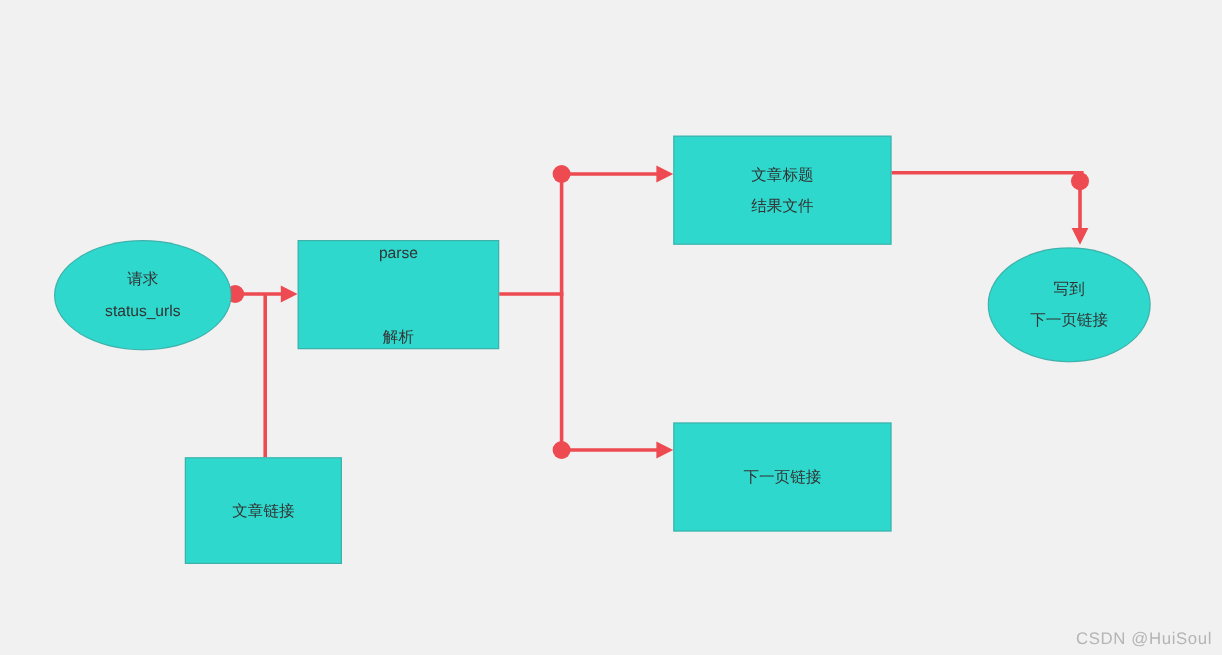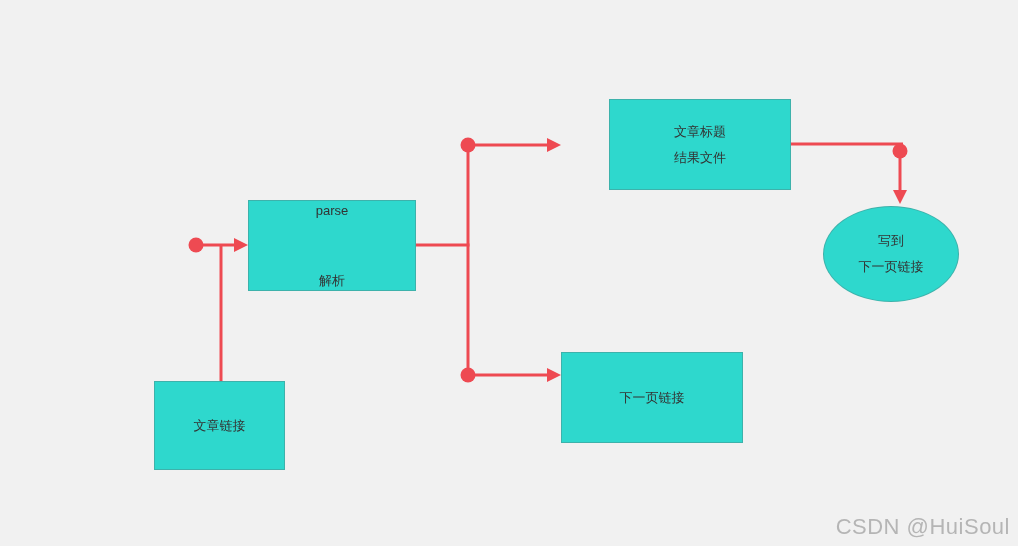--- a/index.html
+++ b/index.html
@@ -37,28 +37,28 @@
     color: var(--text);
     font-size: 13px;
     line-height: 26px;
     text-align: center;
   }
   .node.ellipse { border-radius: 50%; }
   .node span { display: block; white-space: nowrap; }
   
   #node-request       { left: 45px;  top: 200px; width: 148px; height: 92px; }
   #node-parse         { left: 248px; top: 200px; width: 168px; height: 91px; gap: 44px; }
-  #node-article       { left: 561px; top: 99px;  width: 182px; height: 91px; margin-left: 48px; }
+  #node-article       { left: 561px; top: 113px;  width: 182px; height: 91px; }
   #node-next-link     { left: 561px; top: 352px; width: 182px; height: 91px; }
   #node-write         { left: 823px; top: 206px; width: 136px; height: 96px; }
   #node-request-next  { left: 154px; top: 381px; width: 131px; height: 89px; }
   .watermark {
     position: absolute;
     right: 8px; bottom: 6px;
-    font-size: 22px;
+    font-size: 14px;
     color: var(--watermark);
     letter-spacing: 0.5px;
   }
 </style>
 </head>
 <body>
 
 <div class="canvas">
 
   <svg class="connector-layer" viewBox="0 0 1018 546" xmlns="http://www.w3.org/2000/svg">
@@ -79,20 +79,24 @@
     <circle cx="468" cy="375" r="7.5"></circle>
     <line x1="468" y1="375" x2="548" y2="375"></line>
     <polygon points="561,375 547,368 547,382"></polygon>
 
     <line x1="743" y1="144" x2="903" y2="144"></line>
     <circle cx="900" cy="151" r="7.5"></circle>
     <line x1="900" y1="151" x2="900" y2="191"></line>
     <polygon points="900,204 893,190 907,190"></polygon>
   </svg>
 
+  <div class="node ellipse" id="node-request">
+    <span>请求</span>
+    <span>status_urls</span>
+  </div>
 
   <div class="node" id="node-parse">
     <span>parse</span>
     <span>解析</span>
   </div>
 
   <div class="node" id="node-article">
     <span>文章标题</span>
     <span>结果文件</span>
   </div>

